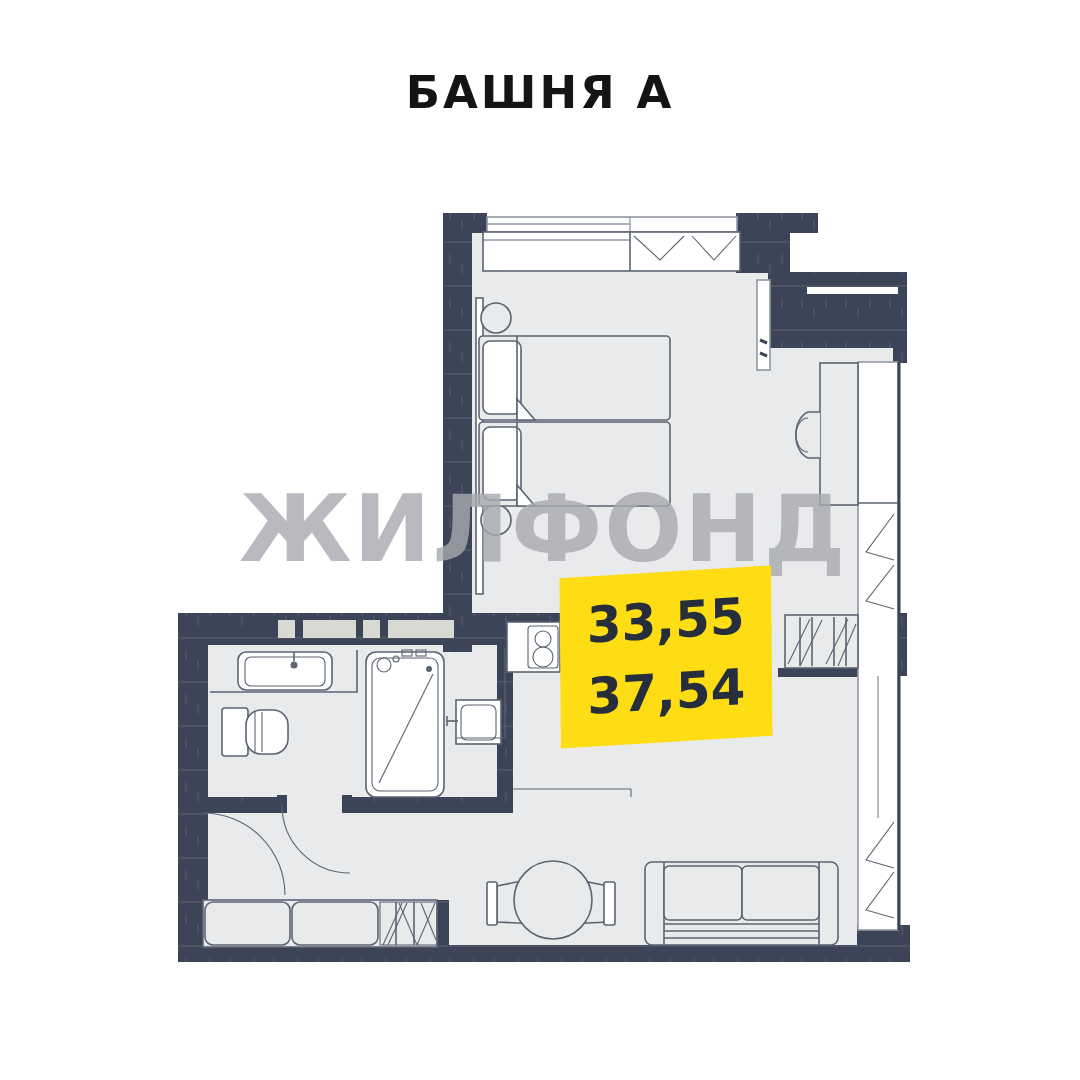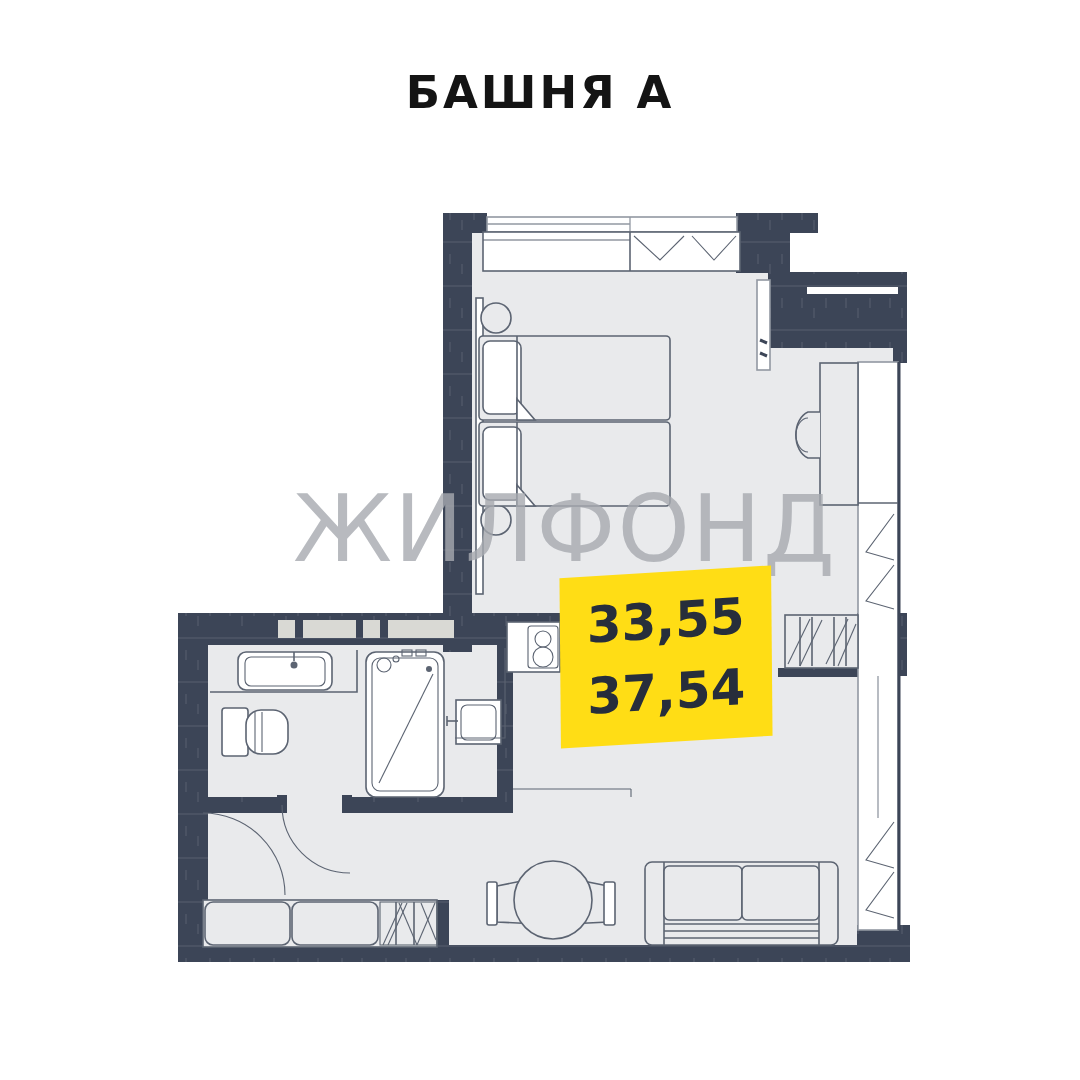--- a/index.html
+++ b/index.html
@@ -1,22 +1,22 @@
 <!DOCTYPE html>
 <html style="--wall: #3C4557; --floor: #E9EAEC; --badge-bg: #FFDD15; --badge-text: #272E3B; --watermark: #A7AAB0; --furniture-line: #5C6472; --title-text: #141414;"><head>
 <meta charset="utf-8">
 <style>
   html,body{margin:0;padding:0;background:#fff;}
   #canvas{position:relative;width:1080px;height:1080px;background:#fff;overflow:hidden;
           font-family:"DejaVu Sans","Liberation Sans",sans-serif;}
   #plan-title{position:absolute;left:0;top:66px;width:100%;text-align:center;
       font-size:45px;font-weight:700;letter-spacing:3px;color:var(--title-text,#141414);z-index:1;}
   #plan-svg{position:absolute;left:0;top:0;z-index:1;}
-  #watermark{position:absolute;left:270px;top:476px;width:590px;text-align:center;
-      font-size:92px;font-weight:400;letter-spacing:2px;color:var(--watermark,#A7AAB0);
+  #watermark{position:absolute;left:239px;top:476px;width:590px;text-align:center;
+      font-size:92px;font-weight:700;letter-spacing:2px;color:var(--watermark,#A7AAB0);
       opacity:.8;z-index:2;white-space:nowrap;}
   #area-badge{position:absolute;left:560px;top:572px;width:212px;height:170px;
       background:var(--badge-bg,#FFDD15);transform:rotate(-3.5deg) skewX(-3deg);
       display:flex;flex-direction:column;align-items:center;justify-content:center;
       z-index:3;color:var(--badge-text,#272E3B);font-weight:700;font-size:50px;line-height:1.42;}
   .wallfill{fill:var(--wall,#3C4557);}
   .wall{fill:url(#wtex);}
   .flr{fill:var(--floor,#E9EAEC);}
   .furn{fill:#ffffff;stroke:var(--furniture-line,#5C6472);stroke-width:1.6;}
   .furnf{fill:var(--floor,#E9EAEC);stroke:var(--furniture-line,#5C6472);stroke-width:1.6;}

